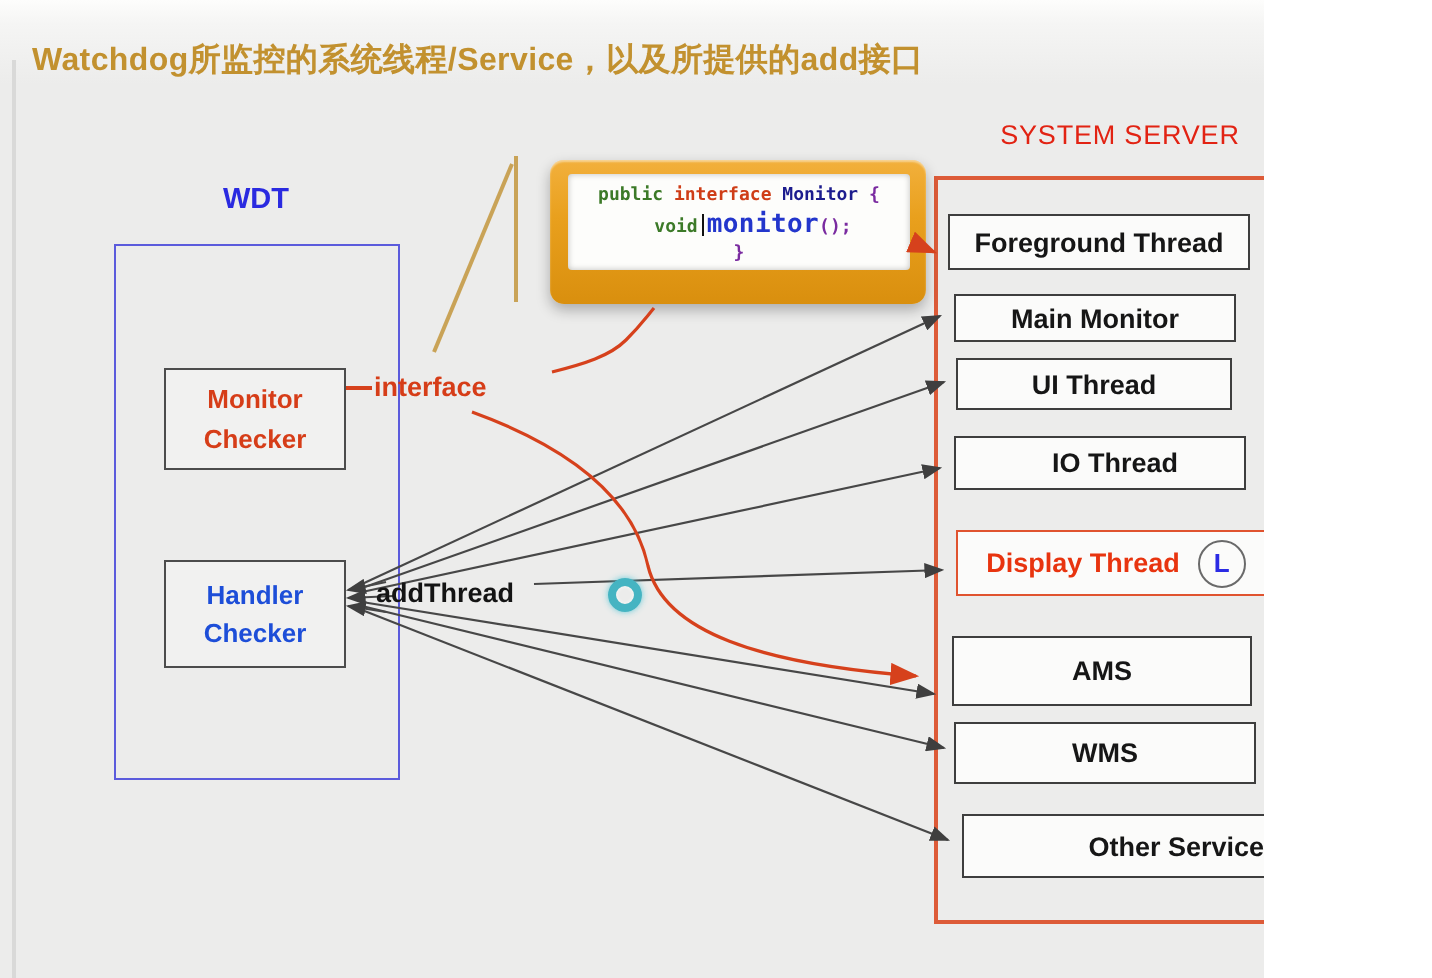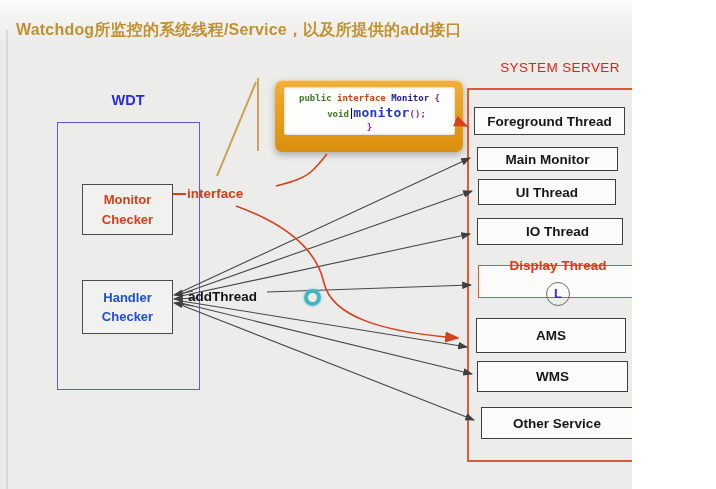--- a/index.html
+++ b/index.html
@@ -45,21 +45,21 @@
   .k-brace{color:#7a2ba0;}
   .k-method{color:#2336cc;font-size:13px;letter-spacing:.2px;}
   .caret{display:inline-block;width:1.5px;height:11px;background:#111;vertical-align:-2px;margin:0 1px 0 2px;}
   
   .ss-label{left:467px;top:60px;width:186px;text-align:center;font-size:13.5px;font-weight:normal;color:#e22313;letter-spacing:.4px;}
   .ss-box{left:467px;top:88px;width:186px;height:370px;border:2px solid #dd5b38;}
   .tbox{
     border:1.5px solid #3e3e3e;background:#fbfbfa;display:flex;align-items:center;justify-content:center;
     font-size:13.5px;font-weight:bold;color:#161616;z-index:3;box-sizing:border-box;white-space:nowrap;
   }
-  .tbox.display{border-color:#e0532f;color:#e8340f;gap:9px;flex-direction:column;}
+  .tbox.display{border-color:#e0532f;color:#e8340f;gap:9px;}
   .badge{
     width:22px;height:22px;border:1.5px solid #6a6a6a;border-radius:50%;
     display:flex;align-items:center;justify-content:center;
     font-size:13px;font-weight:bold;color:#2b2be4;background:transparent;flex:0 0 auto;
   }
   
   svg.overlay{position:absolute;left:0;top:0;z-index:6;pointer-events:none;}
   
   .ring{
     left:304px;top:289px;width:9px;height:9px;border:4px solid #45b4c2;border-radius:50%;
@@ -153,18 +153,18 @@
   <div class="abs tbox display" style="left:478px;top:265px;width:160px;height:33px;">
     <span>Display Thread</span>
     <span class="badge">L</span>
   </div>
   <div class="abs tbox" style="left:476px;top:318px;width:150px;height:35px;">
     <span>AMS</span>
   </div>
   <div class="abs tbox" style="left:477px;top:361px;width:151px;height:31px;text-align:center;">
     <span>WMS</span>
   </div>
-  <div class="abs tbox" style="left:481px;top:407px;width:152px;height:32px;">
+  <div class="abs tbox" style="left:481px;top:407px;width:152px;height:32px;justify-content:flex-end;">
     <span>Other Service</span>
   </div>
 
   <div class="abs ring"></div>
 </div>
 
 </body></html>

